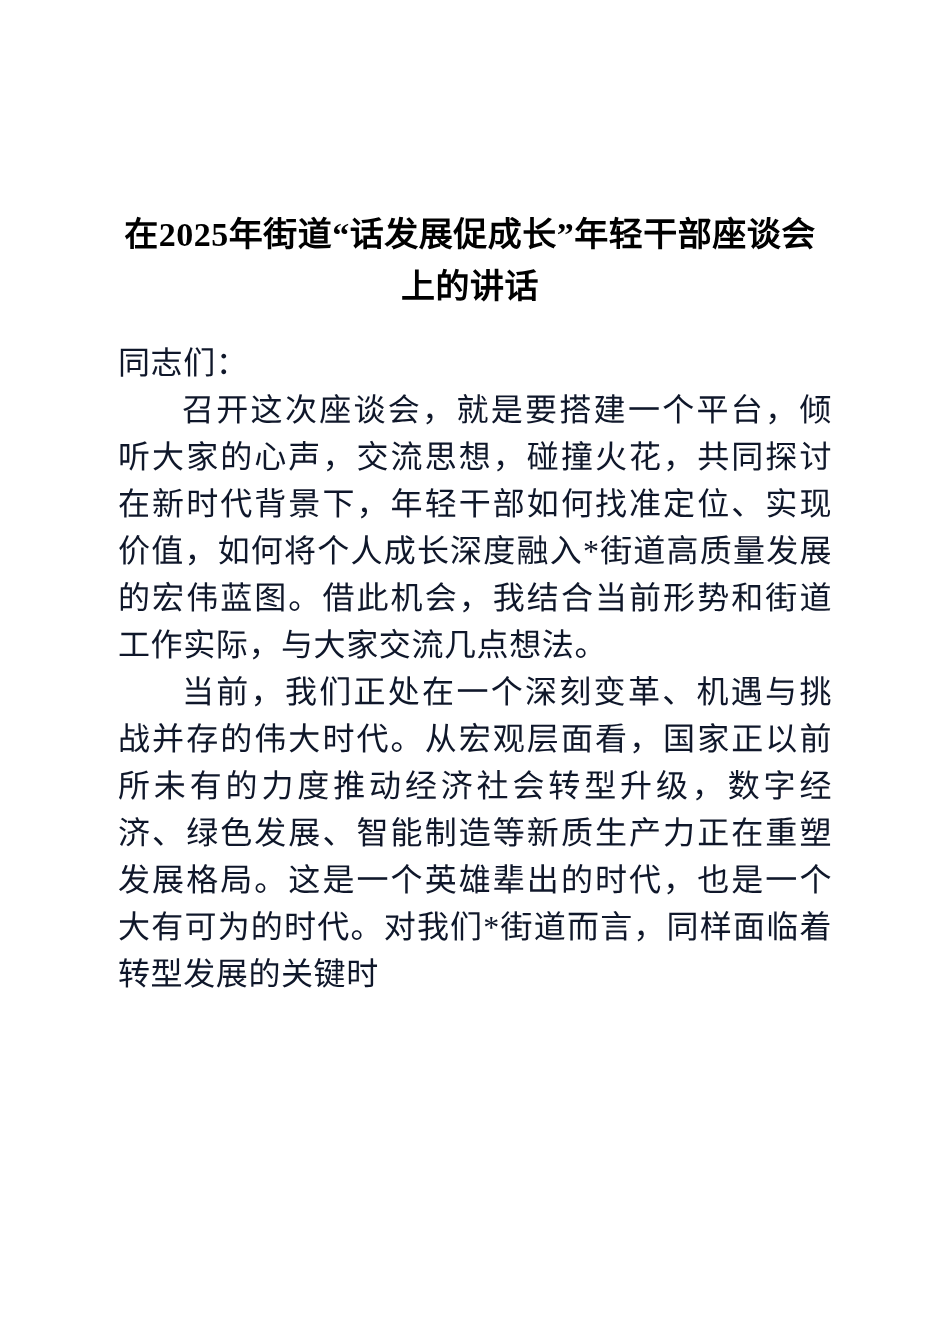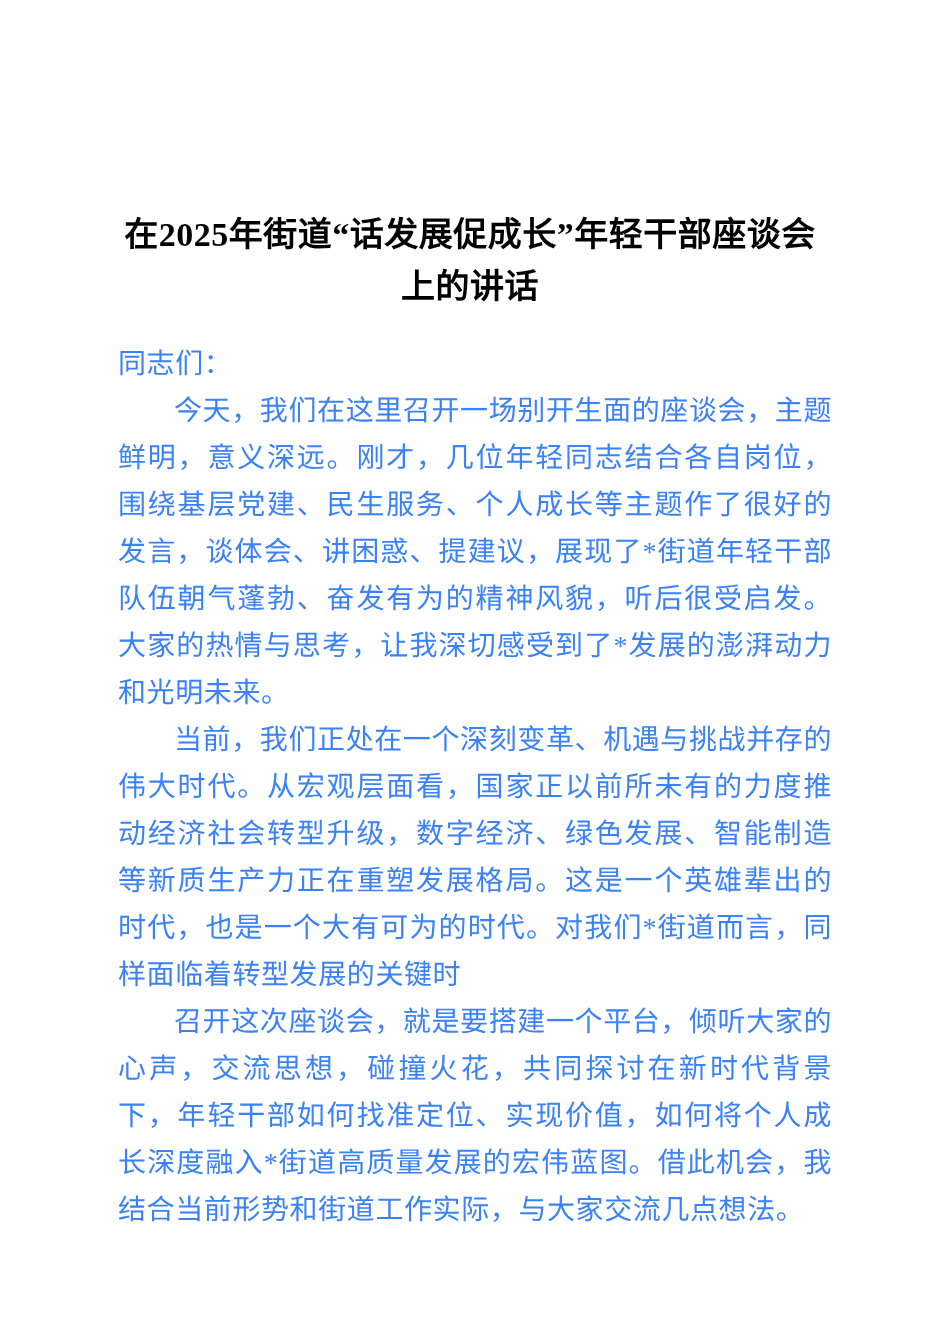--- a/index.html
+++ b/index.html
@@ -35,23 +35,23 @@
     word-break: break-all;
   }
 
   
   .doc-body {
     position: absolute;
     left: 118px;
     top: 340px;
     width: 714px;
     font-family: "Liberation Serif", "DejaVu Serif", serif;
-    font-size: 28px;
+    font-size: 32px;
     line-height: 47px;
-    color: #3b82f6;
+    color: #0f172a;
     text-align: justify;
     text-justify: inter-ideograph;
   }
 
   .salutation {
     margin: 0 0 0 0;
     text-indent: 0;
     letter-spacing: 0.6px;
     word-break: break-all;
   }
@@ -67,21 +67,20 @@
 <body>
 
 <div class="page">
 
   <h1 class="doc-title">在2025年街道“话发展促成长”年轻干部座谈会上的讲话</h1>
 
   <div class="doc-body">
 
     <p class="salutation">同志们：</p>
 
-    <p class="para">今天，我们在这里召开一场别开生面的座谈会，主题鲜明，意义深远。刚才，几位年轻同志结合各自岗位，围绕基层党建、民生服务、个人成长等主题作了很好的发言，谈体会、讲困惑、提建议，展现了*街道年轻干部队伍朝气蓬勃、奋发有为的精神风貌，听后很受启发。大家的热情与思考，让我深切感受到了*发展的澎湃动力和光明未来。</p>
+
+    <p class="para">召开这次座谈会，就是要搭建一个平台，倾听大家的心声，交流思想，碰撞火花，共同探讨在新时代背景下，年轻干部如何找准定位、实现价值，如何将个人成长深度融入*街道高质量发展的宏伟蓝图。借此机会，我结合当前形势和街道工作实际，与大家交流几点想法。</p>
 
     <p class="para">当前，我们正处在一个深刻变革、机遇与挑战并存的伟大时代。从宏观层面看，国家正以前所未有的力度推动经济社会转型升级，数字经济、绿色发展、智能制造等新质生产力正在重塑发展格局。这是一个英雄辈出的时代，也是一个大有可为的时代。对我们*街道而言，同样面临着转型发展的关键时</p>
-
-    <p class="para">召开这次座谈会，就是要搭建一个平台，倾听大家的心声，交流思想，碰撞火花，共同探讨在新时代背景下，年轻干部如何找准定位、实现价值，如何将个人成长深度融入*街道高质量发展的宏伟蓝图。借此机会，我结合当前形势和街道工作实际，与大家交流几点想法。</p>
 
   </div>
 
 </div>
 
 </body></html>

